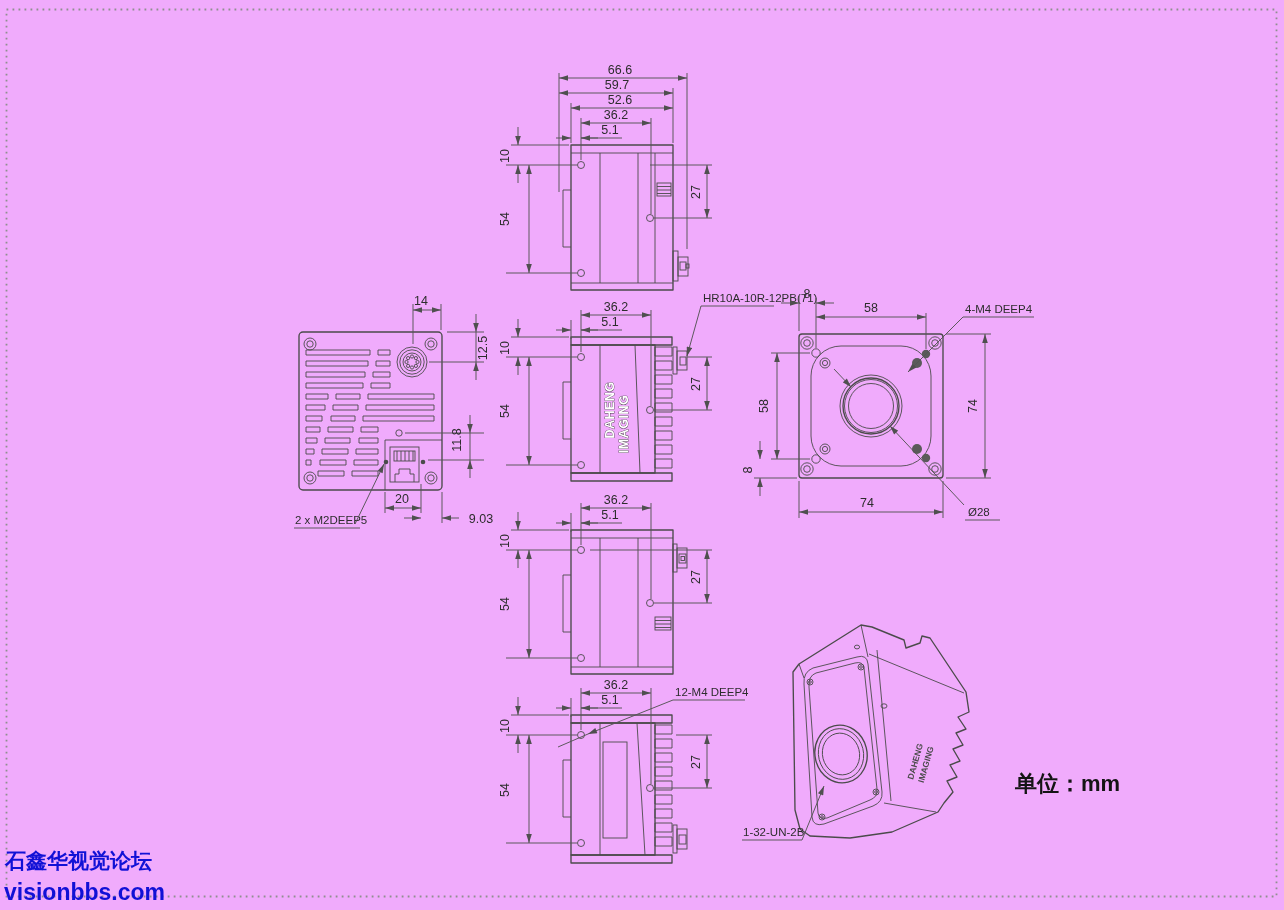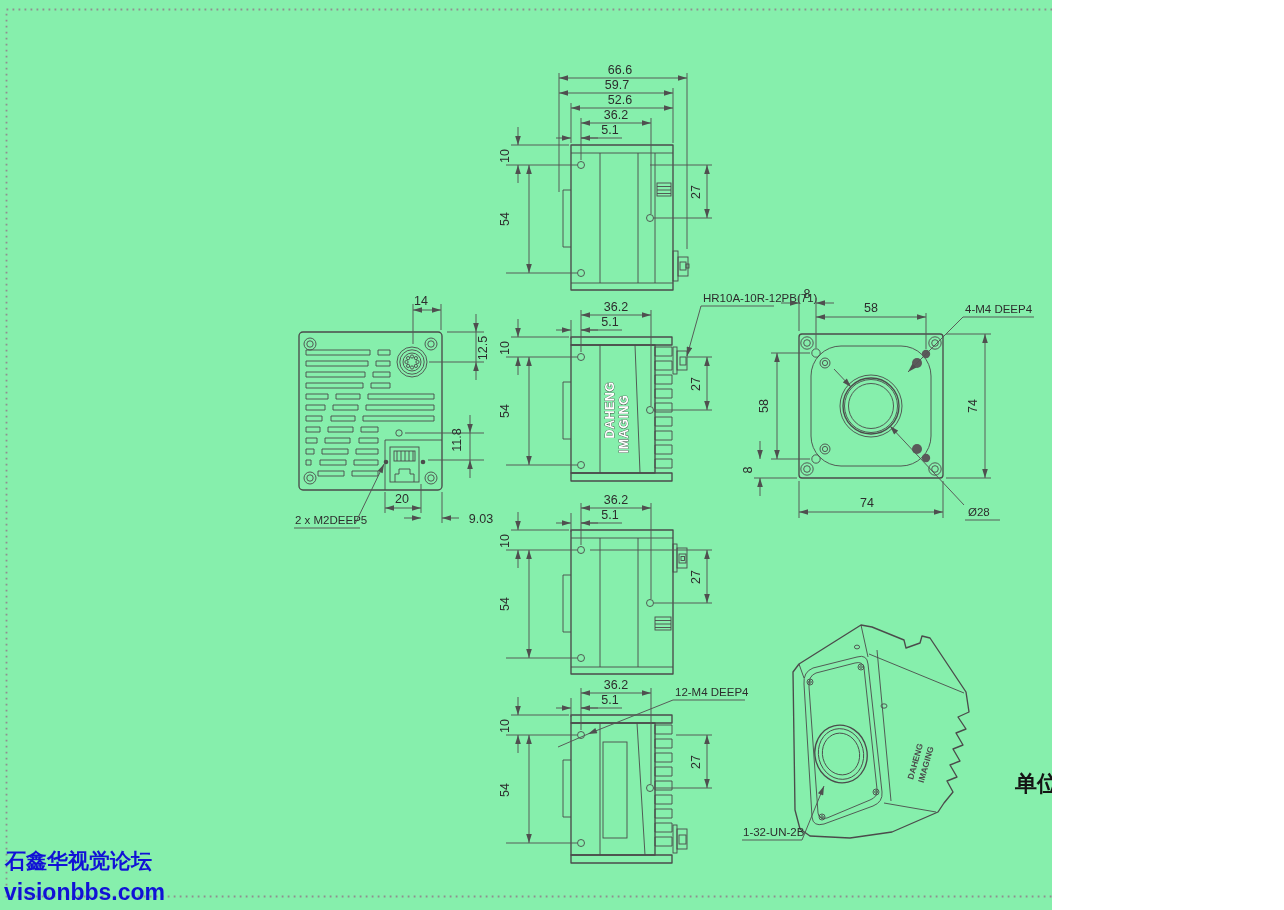--- a/index.html
+++ b/index.html
@@ -1,16 +1,16 @@
 <!DOCTYPE html>
 <html><head>
 <meta charset="utf-8">
 <style>
   html,body{margin:0;padding:0;background:#fff;}
-  #canvas{position:relative;width:1052px;height:910px;background:#86efac;overflow:hidden;}
+  #canvas{position:relative;width:1284px;height:910px;background:#f0abfc;overflow:hidden;}
   text{font-family:"Liberation Sans",sans-serif;}
   .ol{fill:none;stroke:#4b4b4b;stroke-width:1.35;stroke-linejoin:round;}
   .ml{fill:none;stroke:#4b4b4b;stroke-width:0.9;}
   .dl{fill:none;stroke:#545454;stroke-width:0.95;}
   .fin{fill:none;stroke:#4b4b4b;stroke-width:0.9;}
   .dt{font-size:12.5px;fill:#2d2d2d;text-anchor:middle;}
   .lb{font-size:11.5px;fill:#2d2d2d;}
   .logo{font-size:12.5px;font-weight:bold;fill:#ffffff;stroke:#474747;stroke-width:0.75;paint-order:stroke;letter-spacing:0.5px;text-anchor:middle;}
   .logoiso{font-size:8.5px;font-weight:bold;fill:#4a4a4a;text-anchor:middle;}
   .unit{font-size:22px;fill:#141414;font-weight:bold;}

